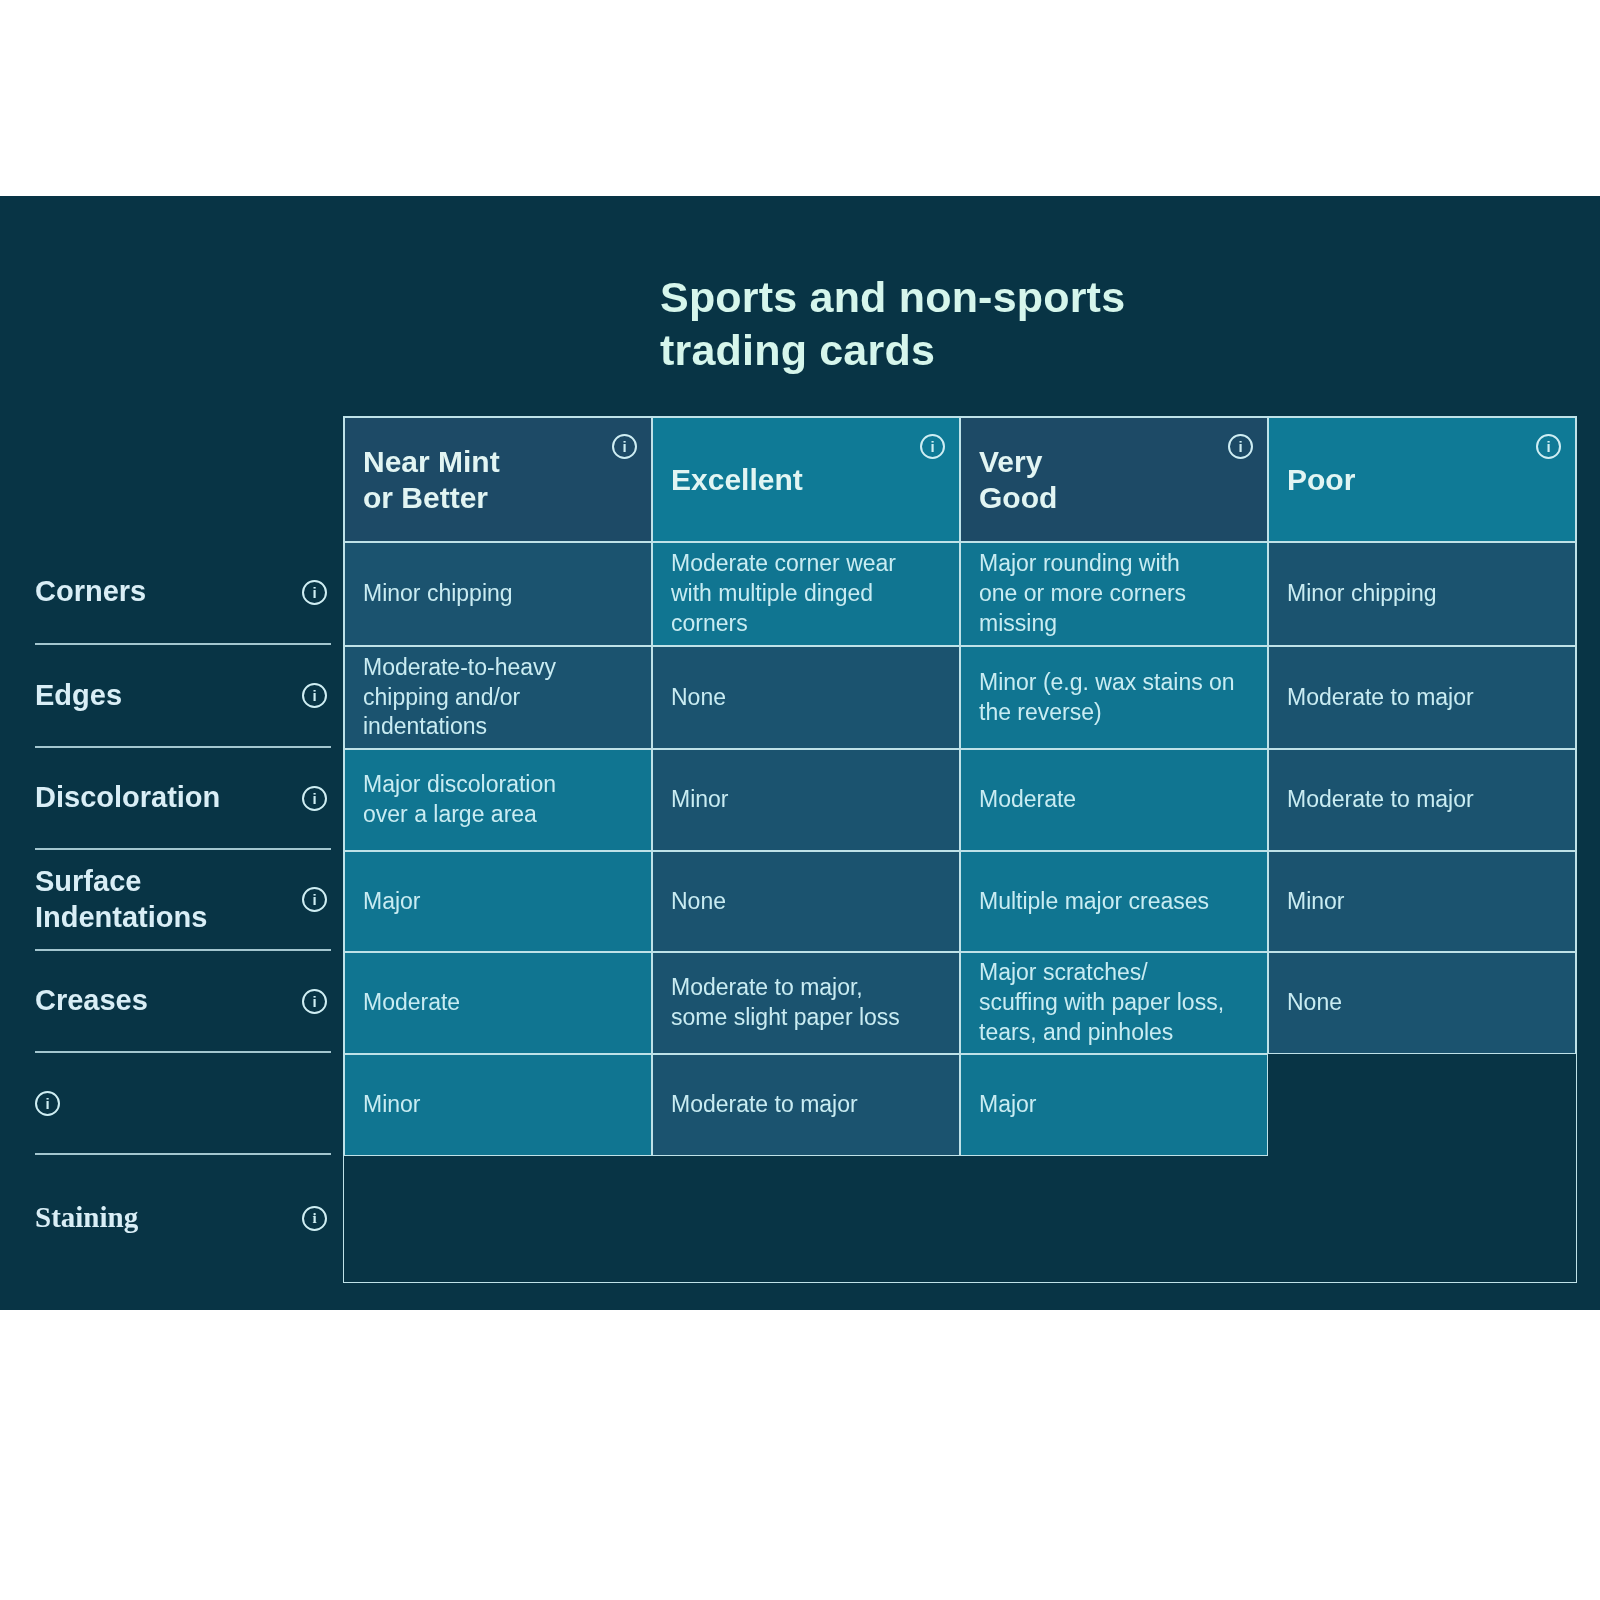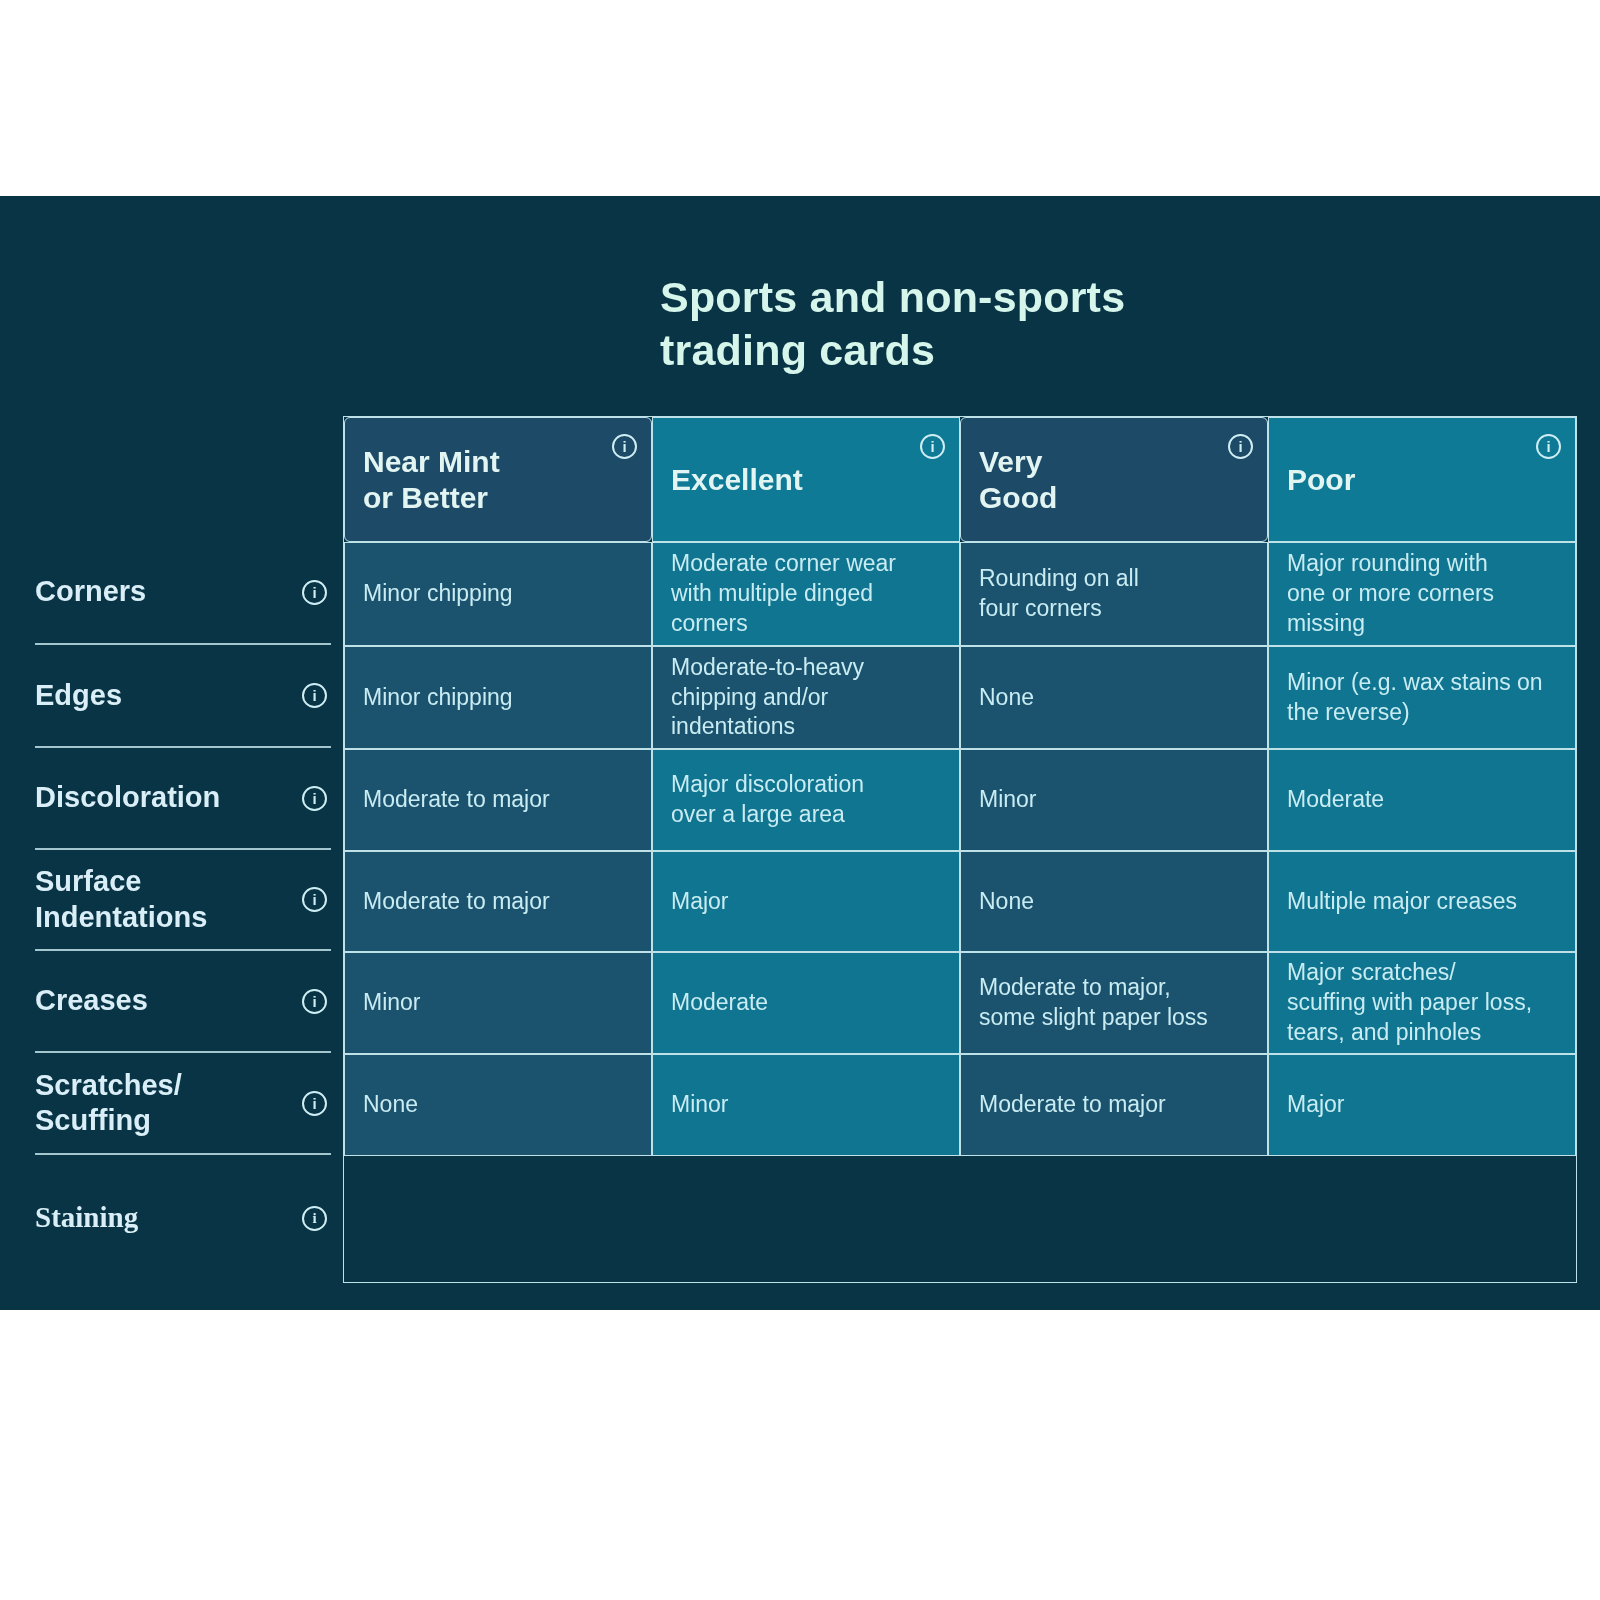--- a/index.html
+++ b/index.html
@@ -19,21 +19,21 @@
   .grid{position:absolute;left:343px;top:220px;width:1232px;display:grid;
         grid-template-columns:repeat(4,1fr);
         grid-template-rows:125px 104px 103px 102px 101px 102px 102px 126px;
         border:1px solid #bfe2e8;}
   .cell{border:1px solid #bfe2e8;box-sizing:border-box;display:flex;align-items:center;
         padding:0 18px;font-size:23px;color:#c9ecf2;line-height:1.3;white-space:pre-line;}
   .c-dark{background:#1b536f;}
   .c-teal{background:#107591;}
   .head{position:relative;font-size:30px;font-weight:bold;color:#e2f5f3;line-height:1.2;
         padding-right:56px;}
-  .head.c-dark{background:#1d4a66;border-radius:6px;}
+  .head.c-dark{background:#1d4a66;}
   .head.c-teal{background:#0f7a96;}
   .info{width:25px;height:25px;min-width:25px;border:2px solid #cfeef3;border-radius:50%;
         display:flex;align-items:center;justify-content:center;font-size:15px;font-weight:bold;
         color:#cfeef3;box-sizing:border-box;line-height:1;}
   .head .info{position:absolute;top:16px;right:14px;}
 </style>
 </head>
 <body>
 
 <div class="page">
@@ -68,22 +68,20 @@
             <span>i</span>
           </span>
       </div>
       <div class="label-row">
         <span class="label-text">Creases</span>
         <span class="info">
             <span>i</span>
           </span>
       </div>
       <div class="label-row">
-        <span class="label-text">Scratches/
-Scuffing</span>
         <span class="info">
             <span>i</span>
           </span>
       </div>
       <div class="label-row">
         <span class="label-text">Staining</span>
         <span class="info">
             <span>i</span>
           </span>
       </div>
@@ -107,22 +105,20 @@
       </div>
       <div class="cell head c-teal">
         <span>Poor</span>
         <span class="info"><span>i</span></span>
       </div>
 
       <div class="cell c-dark">Minor chipping</div>
       <div class="cell c-teal">Moderate corner wear
 with multiple dinged
 corners</div>
-      <div class="cell c-dark">Rounding on all
-four corners</div>
       <div class="cell c-teal">Major rounding with
 one or more corners
 missing</div>
 
       <div class="cell c-dark">Minor chipping</div>
       <div class="cell c-dark">Moderate-to-heavy
 chipping and/or
 indentations</div>
 
       <div class="cell c-dark">None</div>

